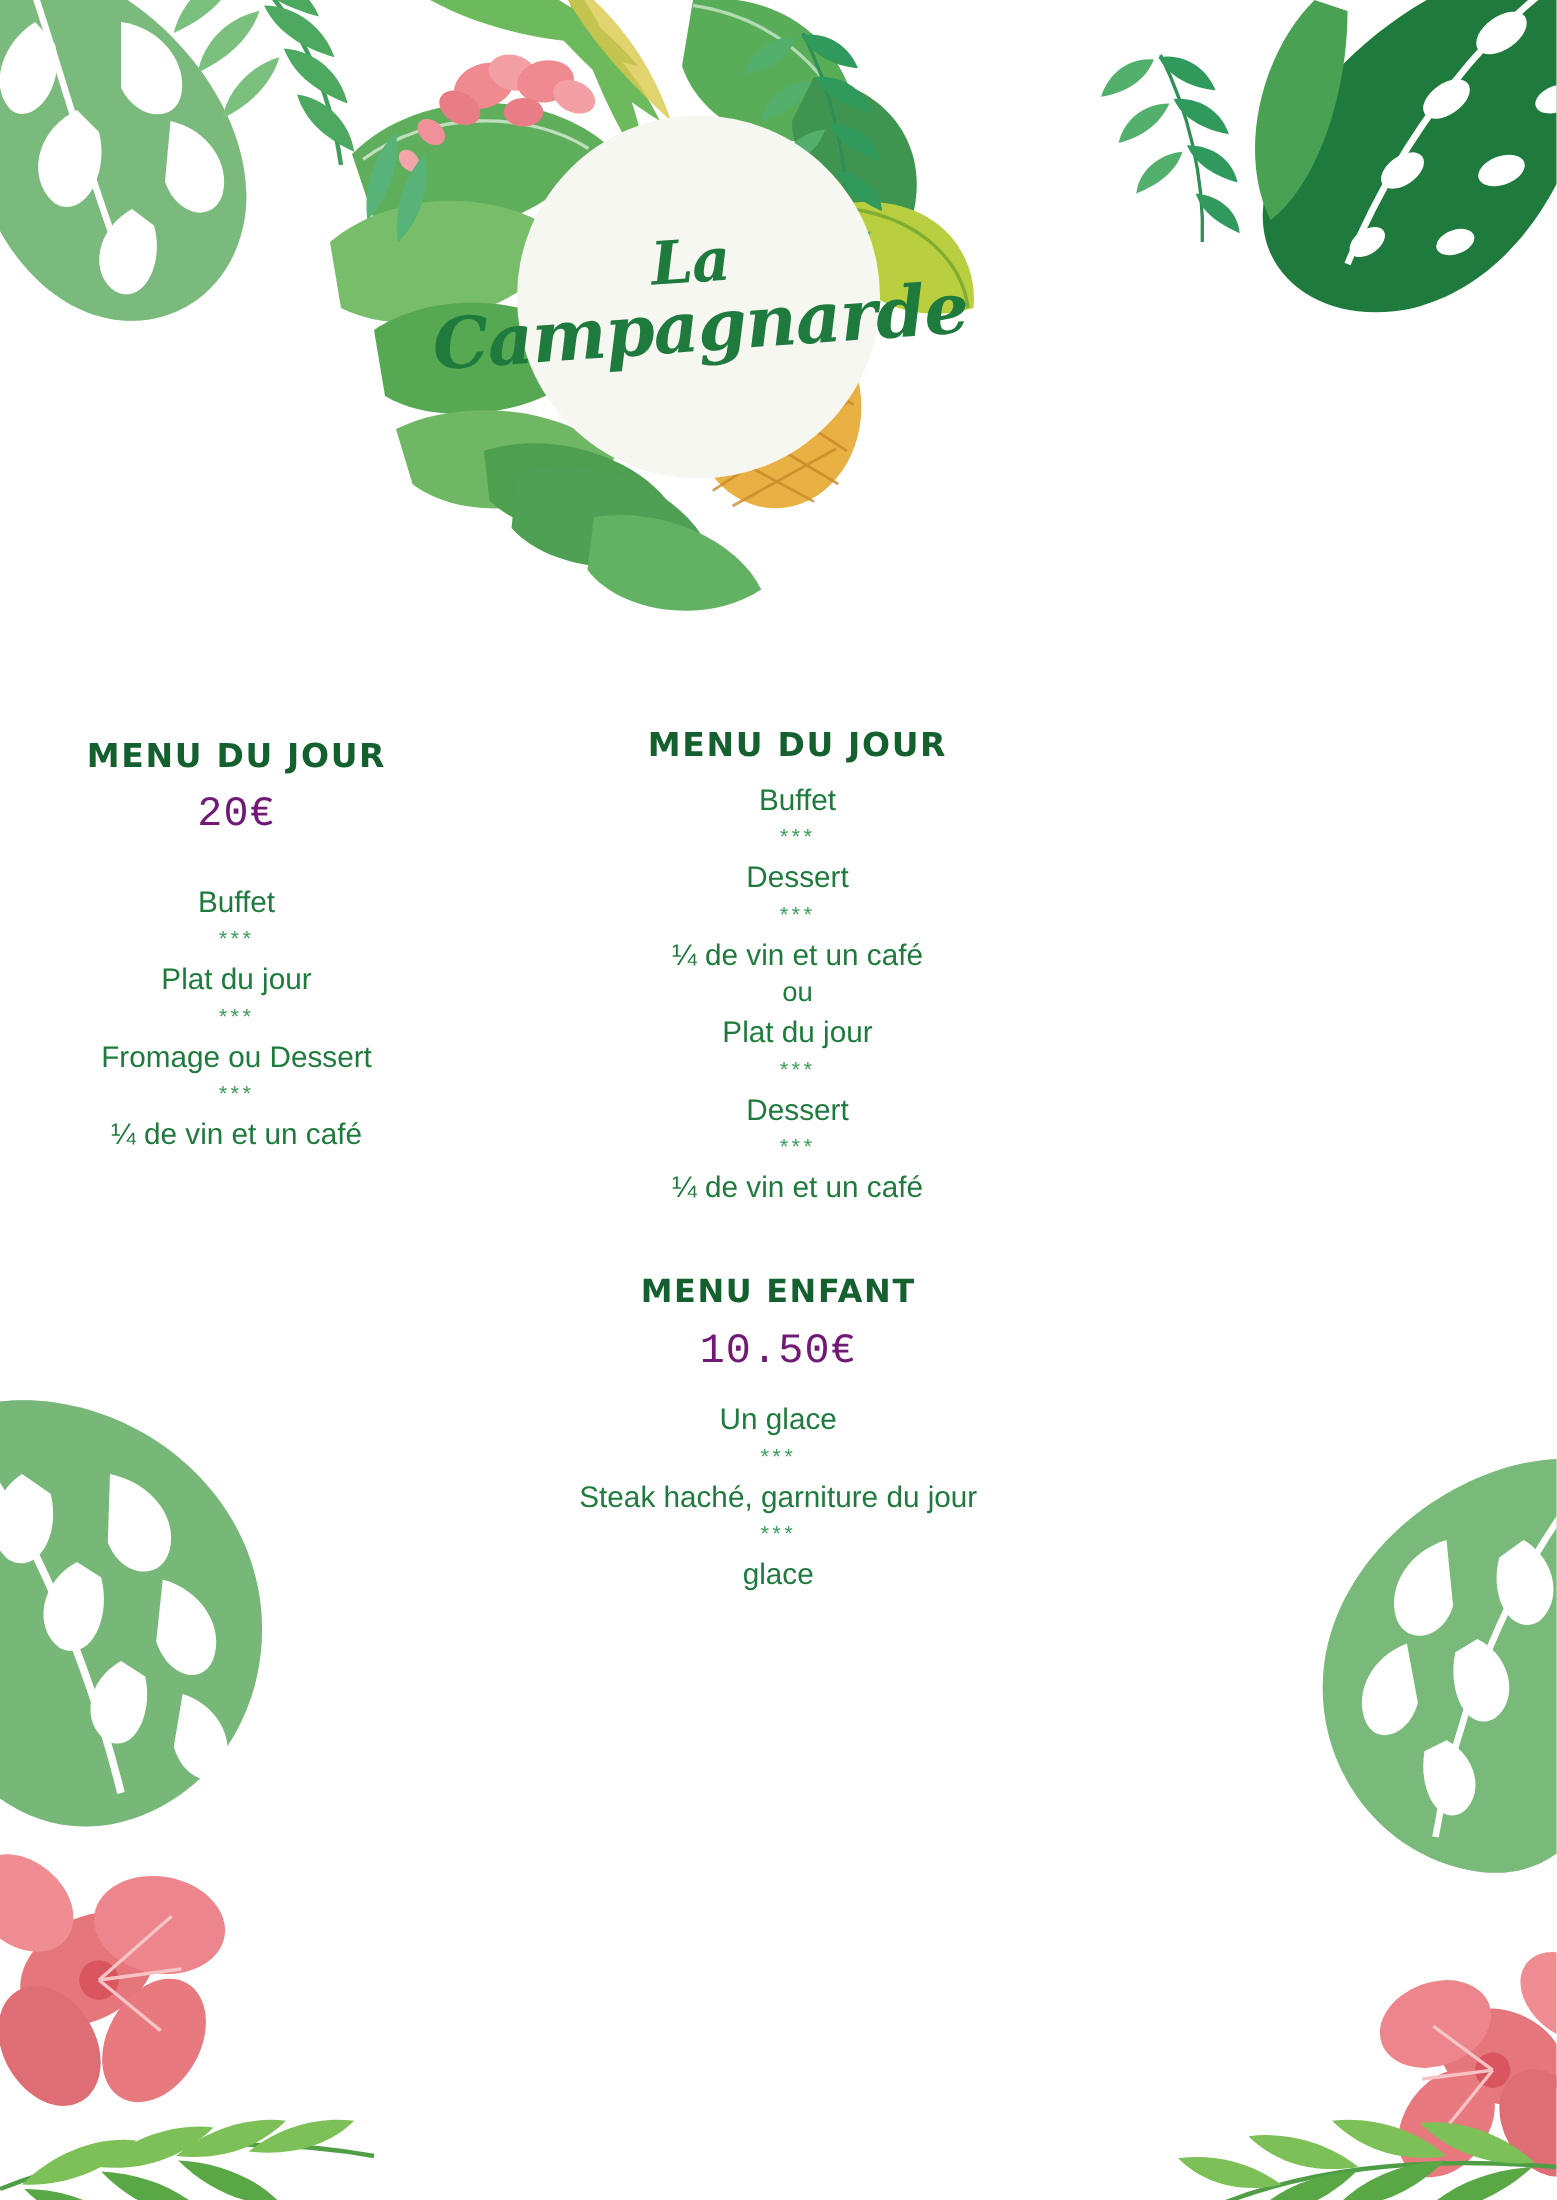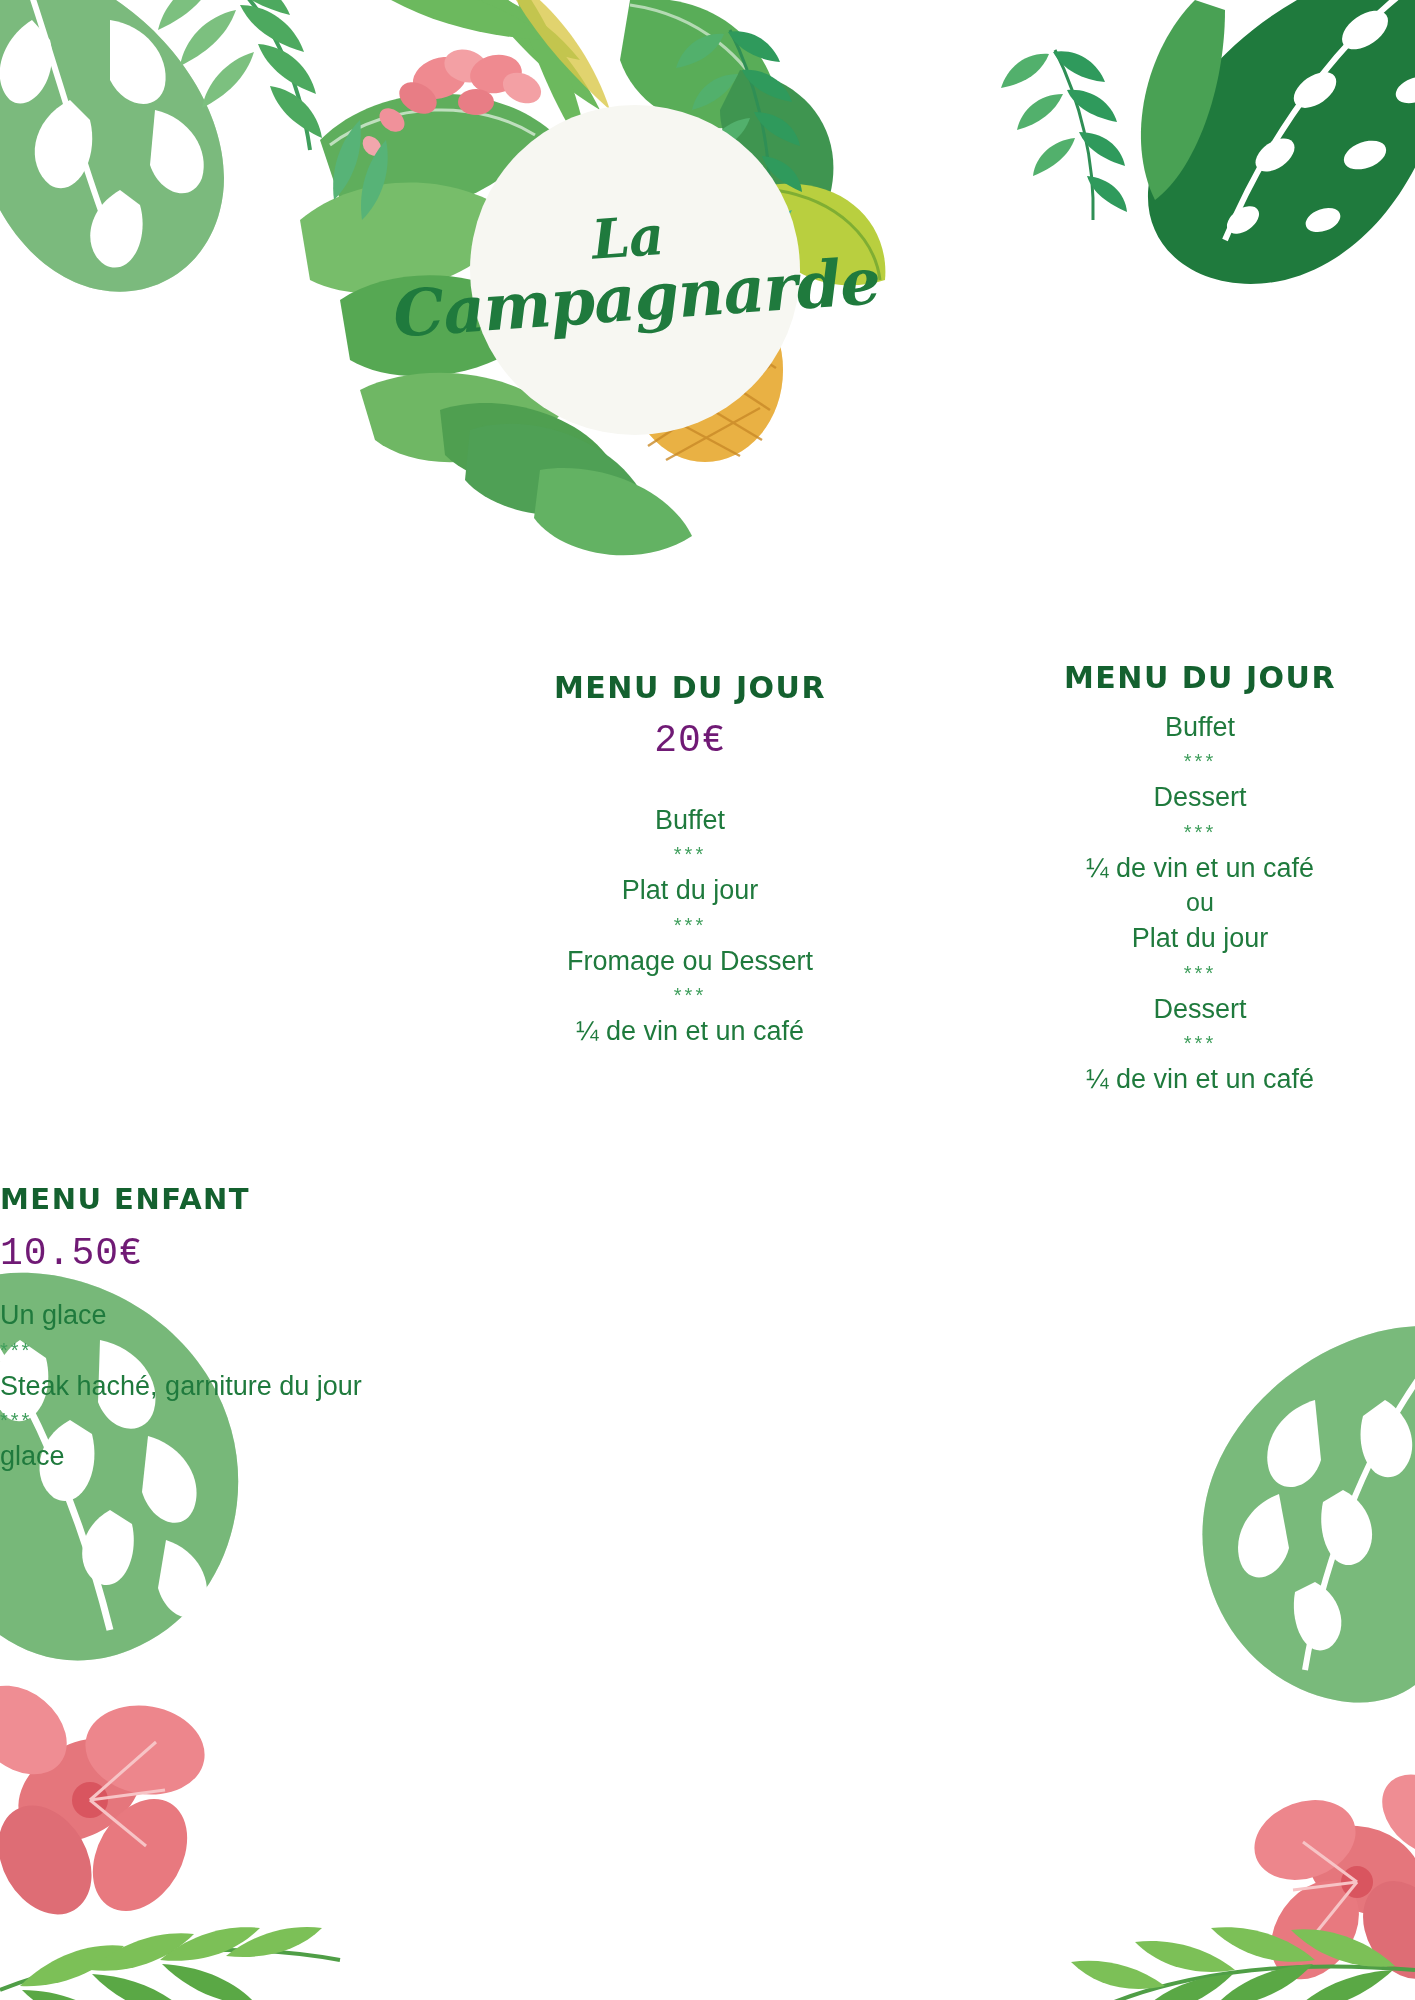--- a/index.html
+++ b/index.html
@@ -66,21 +66,21 @@
   }
 
   
   .content {
     position: relative;
     z-index: 10;
     padding-top: 660px;
   }
   .columns {
     display: flex;
-    justify-content: flex-end;
+    justify-content: flex-start;
     align-items: flex-start;
   }
   .col {
     width: 430px;
     text-align: center;
   }
   .col-left  { margin-right: 40px; padding-top: 10px; }
   .col-right { margin-left: 40px; }
 
   .menu-title {
@@ -112,21 +112,22 @@
   .sep {
     font-size: 20px;
     color: #3f9e5c;
     letter-spacing: 3px;
     margin: 6px 0 8px 0;
     line-height: 1;
   }
 
   
   .child-menu {
-    margin-top: 85px;
+    margin-top: 60px;
+    text-align: center;
   }
   .child-menu .menu-title { font-size: 29px; margin-bottom: 16px; }
   .child-menu .menu-price { font-size: 38px; margin-bottom: 22px; }
   .child-menu .item { font-size: 27px; }
 </style>
 </head>
 <body>
 
 <div class="deco" id="art-top-left">
   <svg viewBox="0 0 560 480" xmlns="http://www.w3.org/2000/svg">

